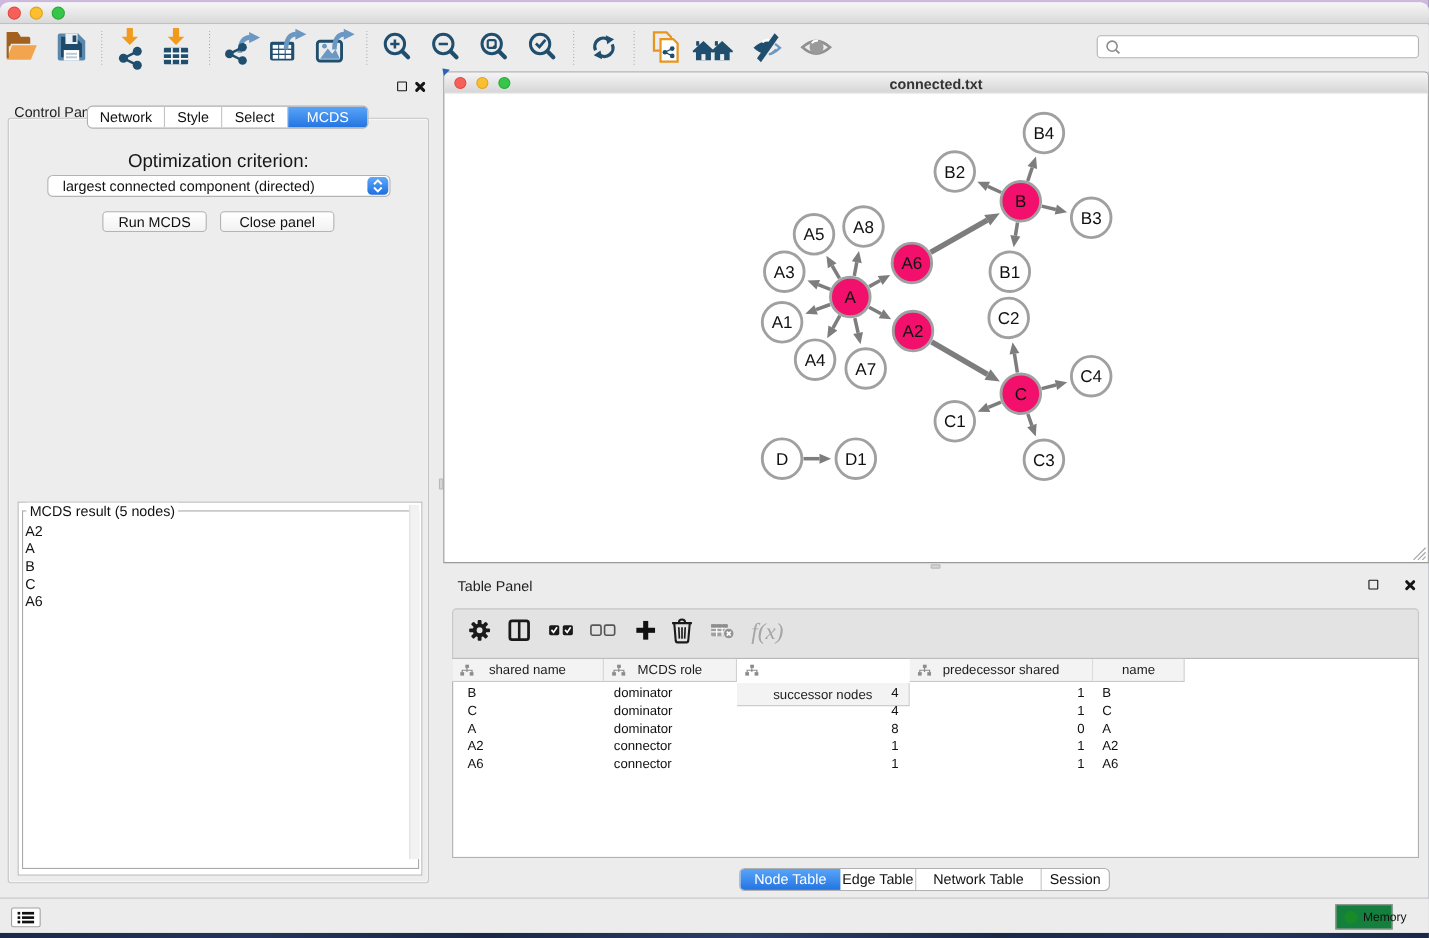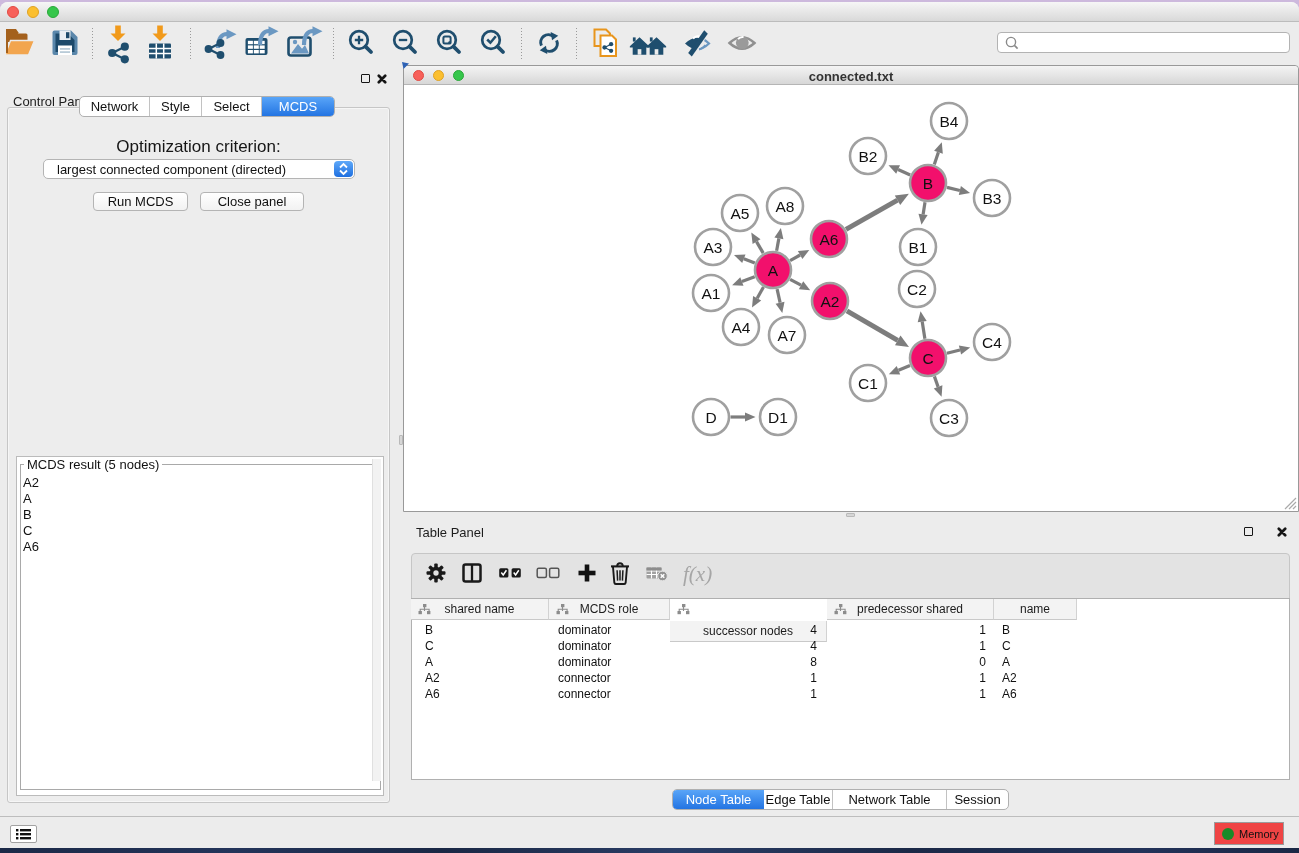--- a/index.html
+++ b/index.html
@@ -44,21 +44,21 @@
 #tbl { left:411px; top:598px; width:879px; height:182px; background:#fff; border:1px solid #b0b0b0; }
 .th { position:absolute; top:0; height:21px; background:#f3f3f3; border-right:1px solid #d2d2d2; border-bottom:1px solid #c9c9c9; font-size:12px; color:#1c1c1c; text-align:center; line-height:21px; }
 .td { position:absolute; font-size:12px; color:#111; height:16px; line-height:16px; }
 
 #btabs { left:672px; top:789px; }
 #btabs div { line-height:19px; }
 
 #statsep { left:0; top:816px; width:1299px; height:1px; background:#bdbdbd; }
 #statusbar { left:0; top:817px; width:1299px; height:31px; background:#ececec; }
 #listbtn { left:10px; top:825px; width:27px; height:18px; background:#fff; border:1px solid #a2a2a2; border-radius:2px; }
-#membtn { left:1214px; top:822px; width:70px; height:23px; background:#ef4444; border:1px solid #9b9b9b; font-size:11px; color:#111; }
+#membtn { left:1214px; top:822px; width:52px; height:23px; background:#15803d; border:1px solid #9b9b9b; font-size:11px; color:#111; }
 #membtn .dot { position:absolute; left:7px; top:4.5px; width:12px; height:12px; border-radius:50%; background:#188a28; }
 #membtn .mtxt { position:absolute; left:24px; top:5px; }
 </style>
 </head>
 <body>
 <div class="abs" id="wall-top"></div>
 <div class="abs" id="win"></div>
 <div class="abs" id="titlebar">
   <div class="tl" style="left:7px;background:#f7605a;border:0.5px solid #e24a43;"></div>
   <div class="tl" style="left:27px;background:#fbbf2f;border:0.5px solid #e0a223;"></div>

